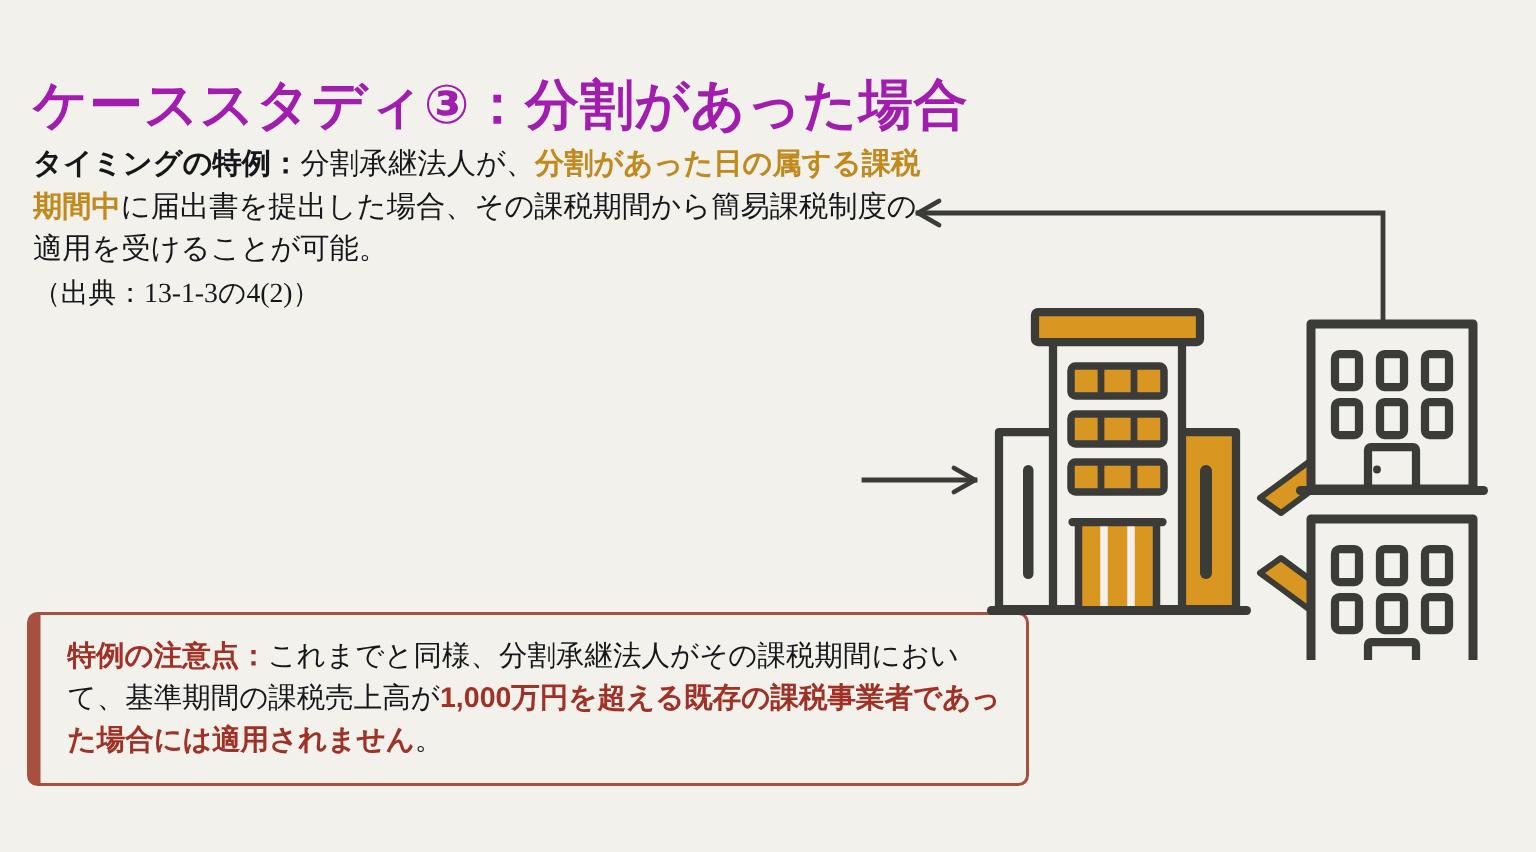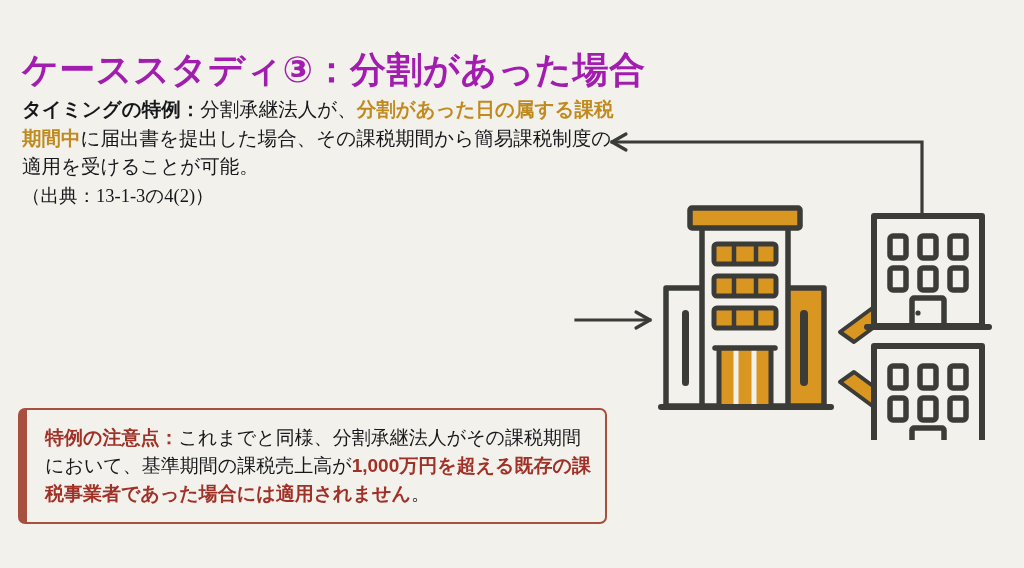--- a/index.html
+++ b/index.html
@@ -60,21 +60,21 @@
   }
   .src {
     font-size: 18.5px;
   }
 
   
   .warn-box {
     position: absolute;
     left: 18px;
     top: 408px;
-    width: 589px;
+    width: 668px;
     box-sizing: border-box;
     border: 2px solid #a8503f;
     border-left: 9px solid #a8503f;
     border-radius: 7px;
     padding: 14px 12px 14px 18px;
     background: #f2f1ec;
   }
   .warn-text {
     font-size: 19px;
     line-height: 28px;

